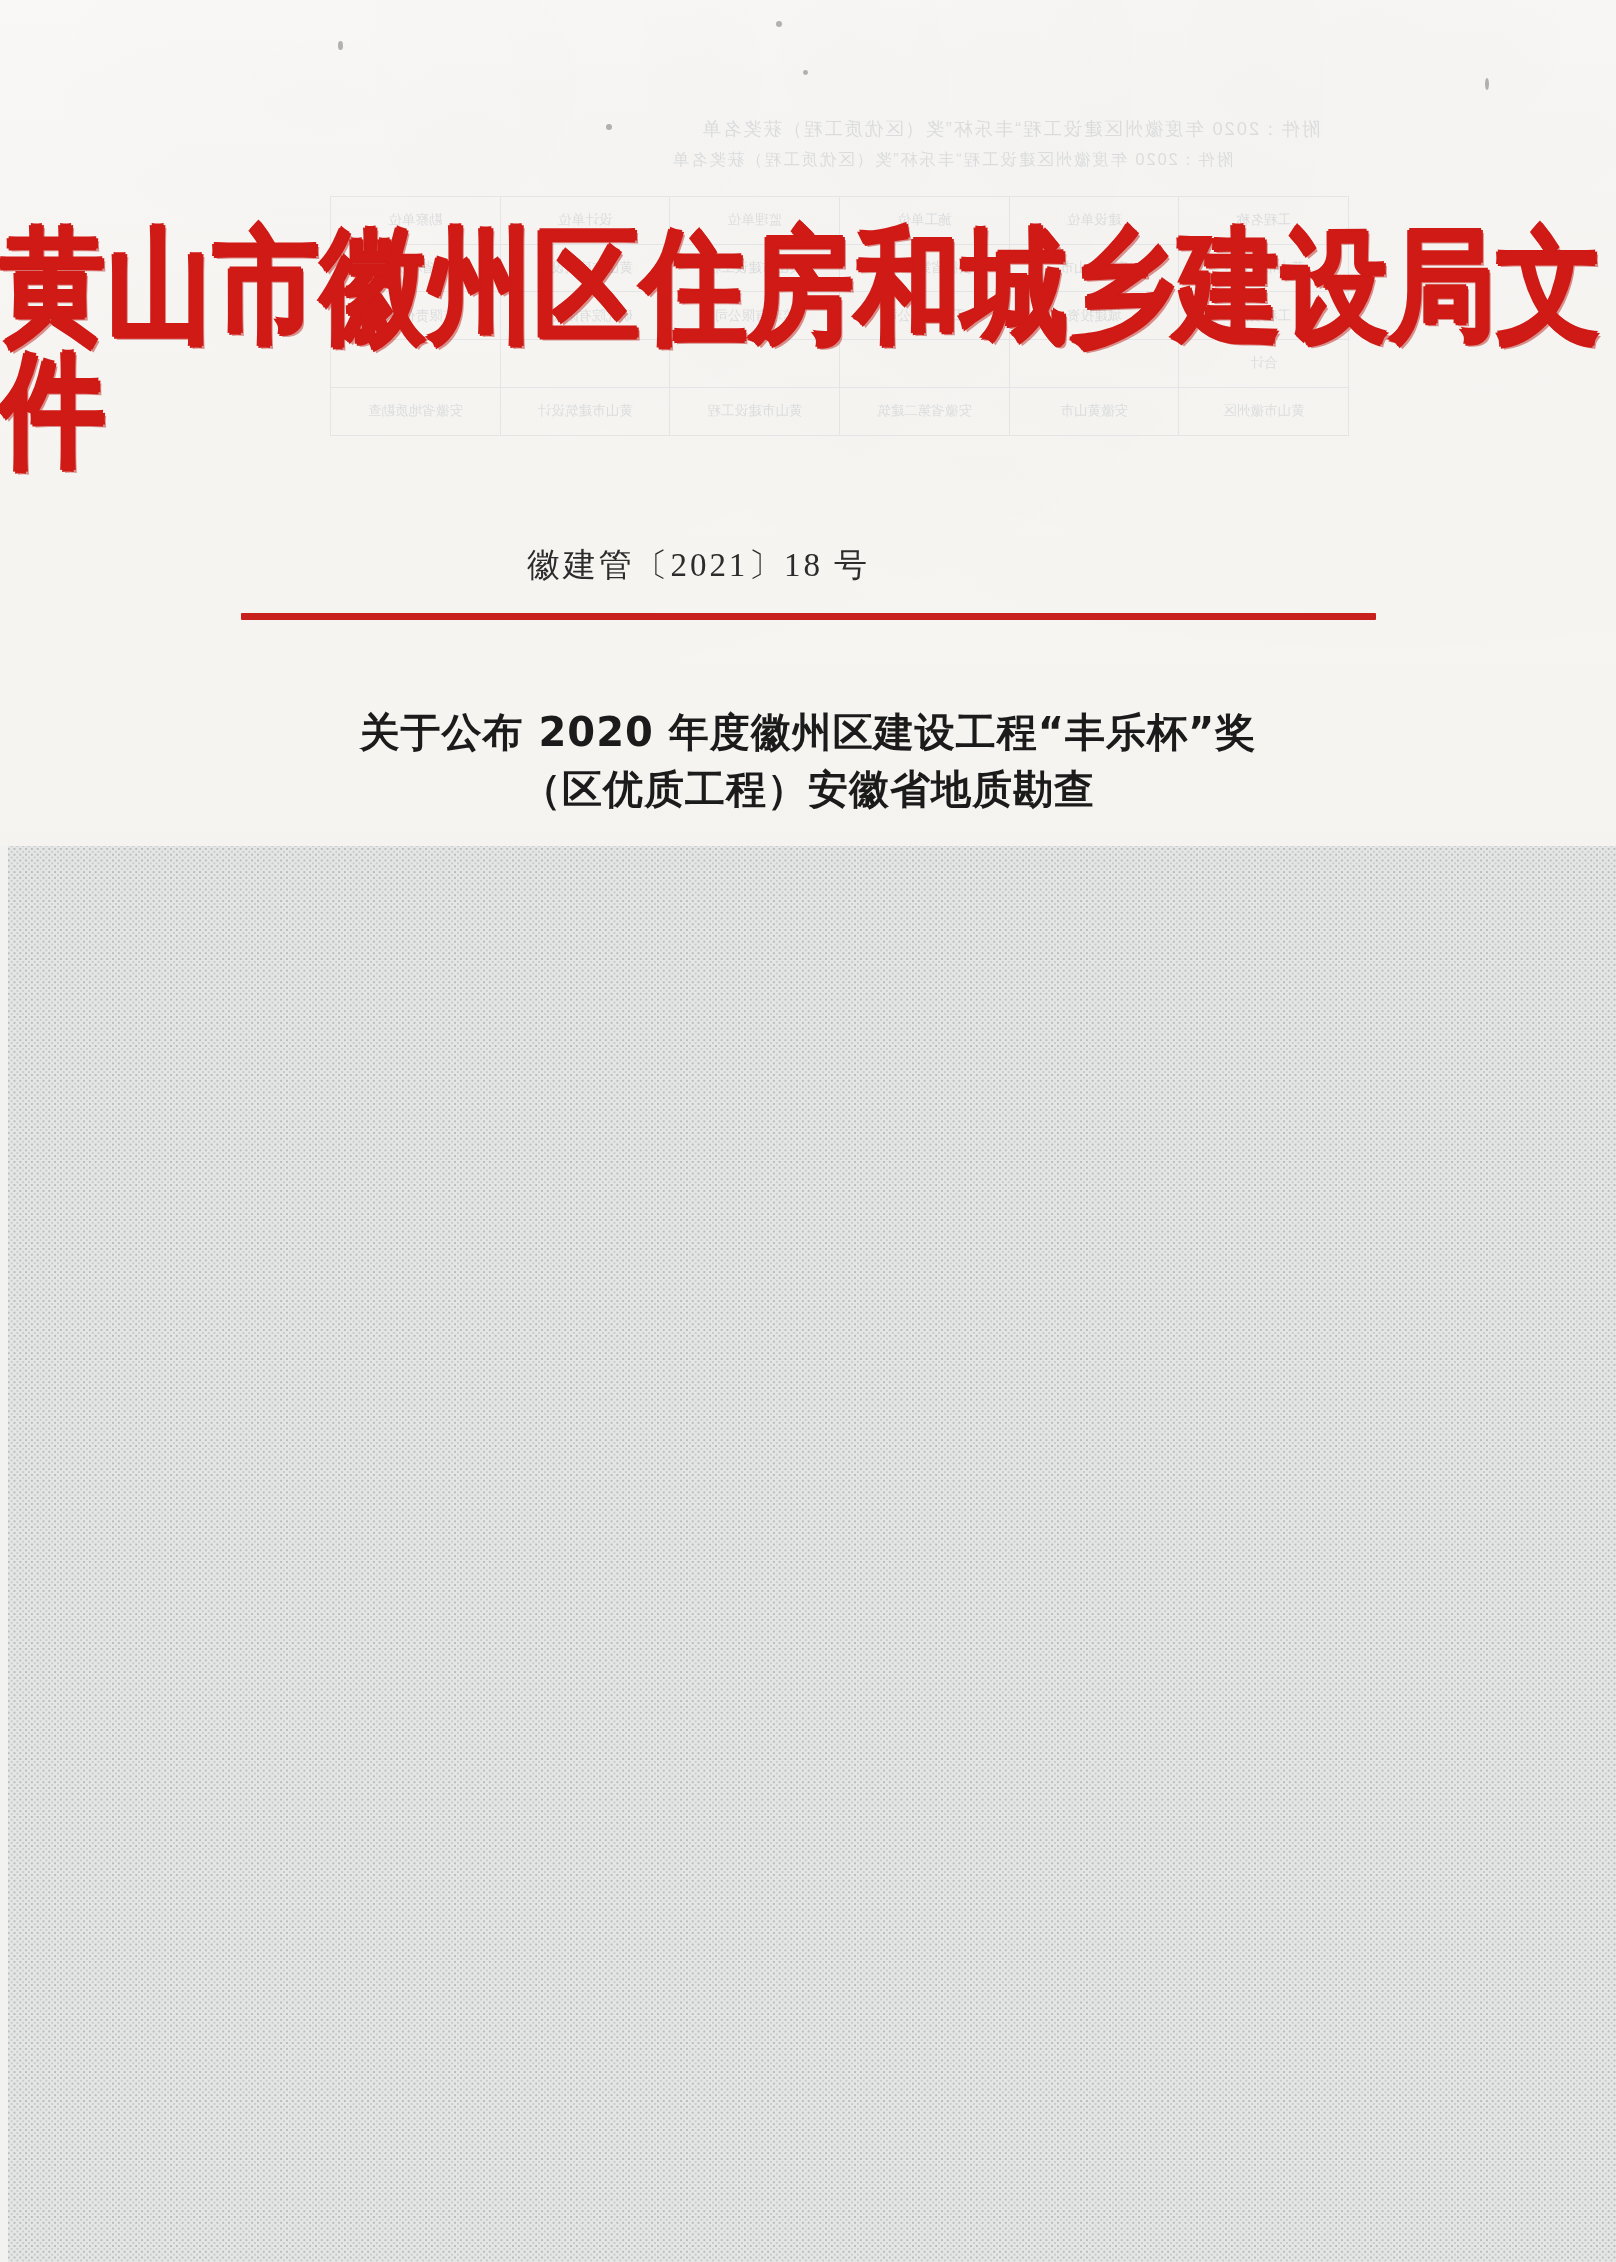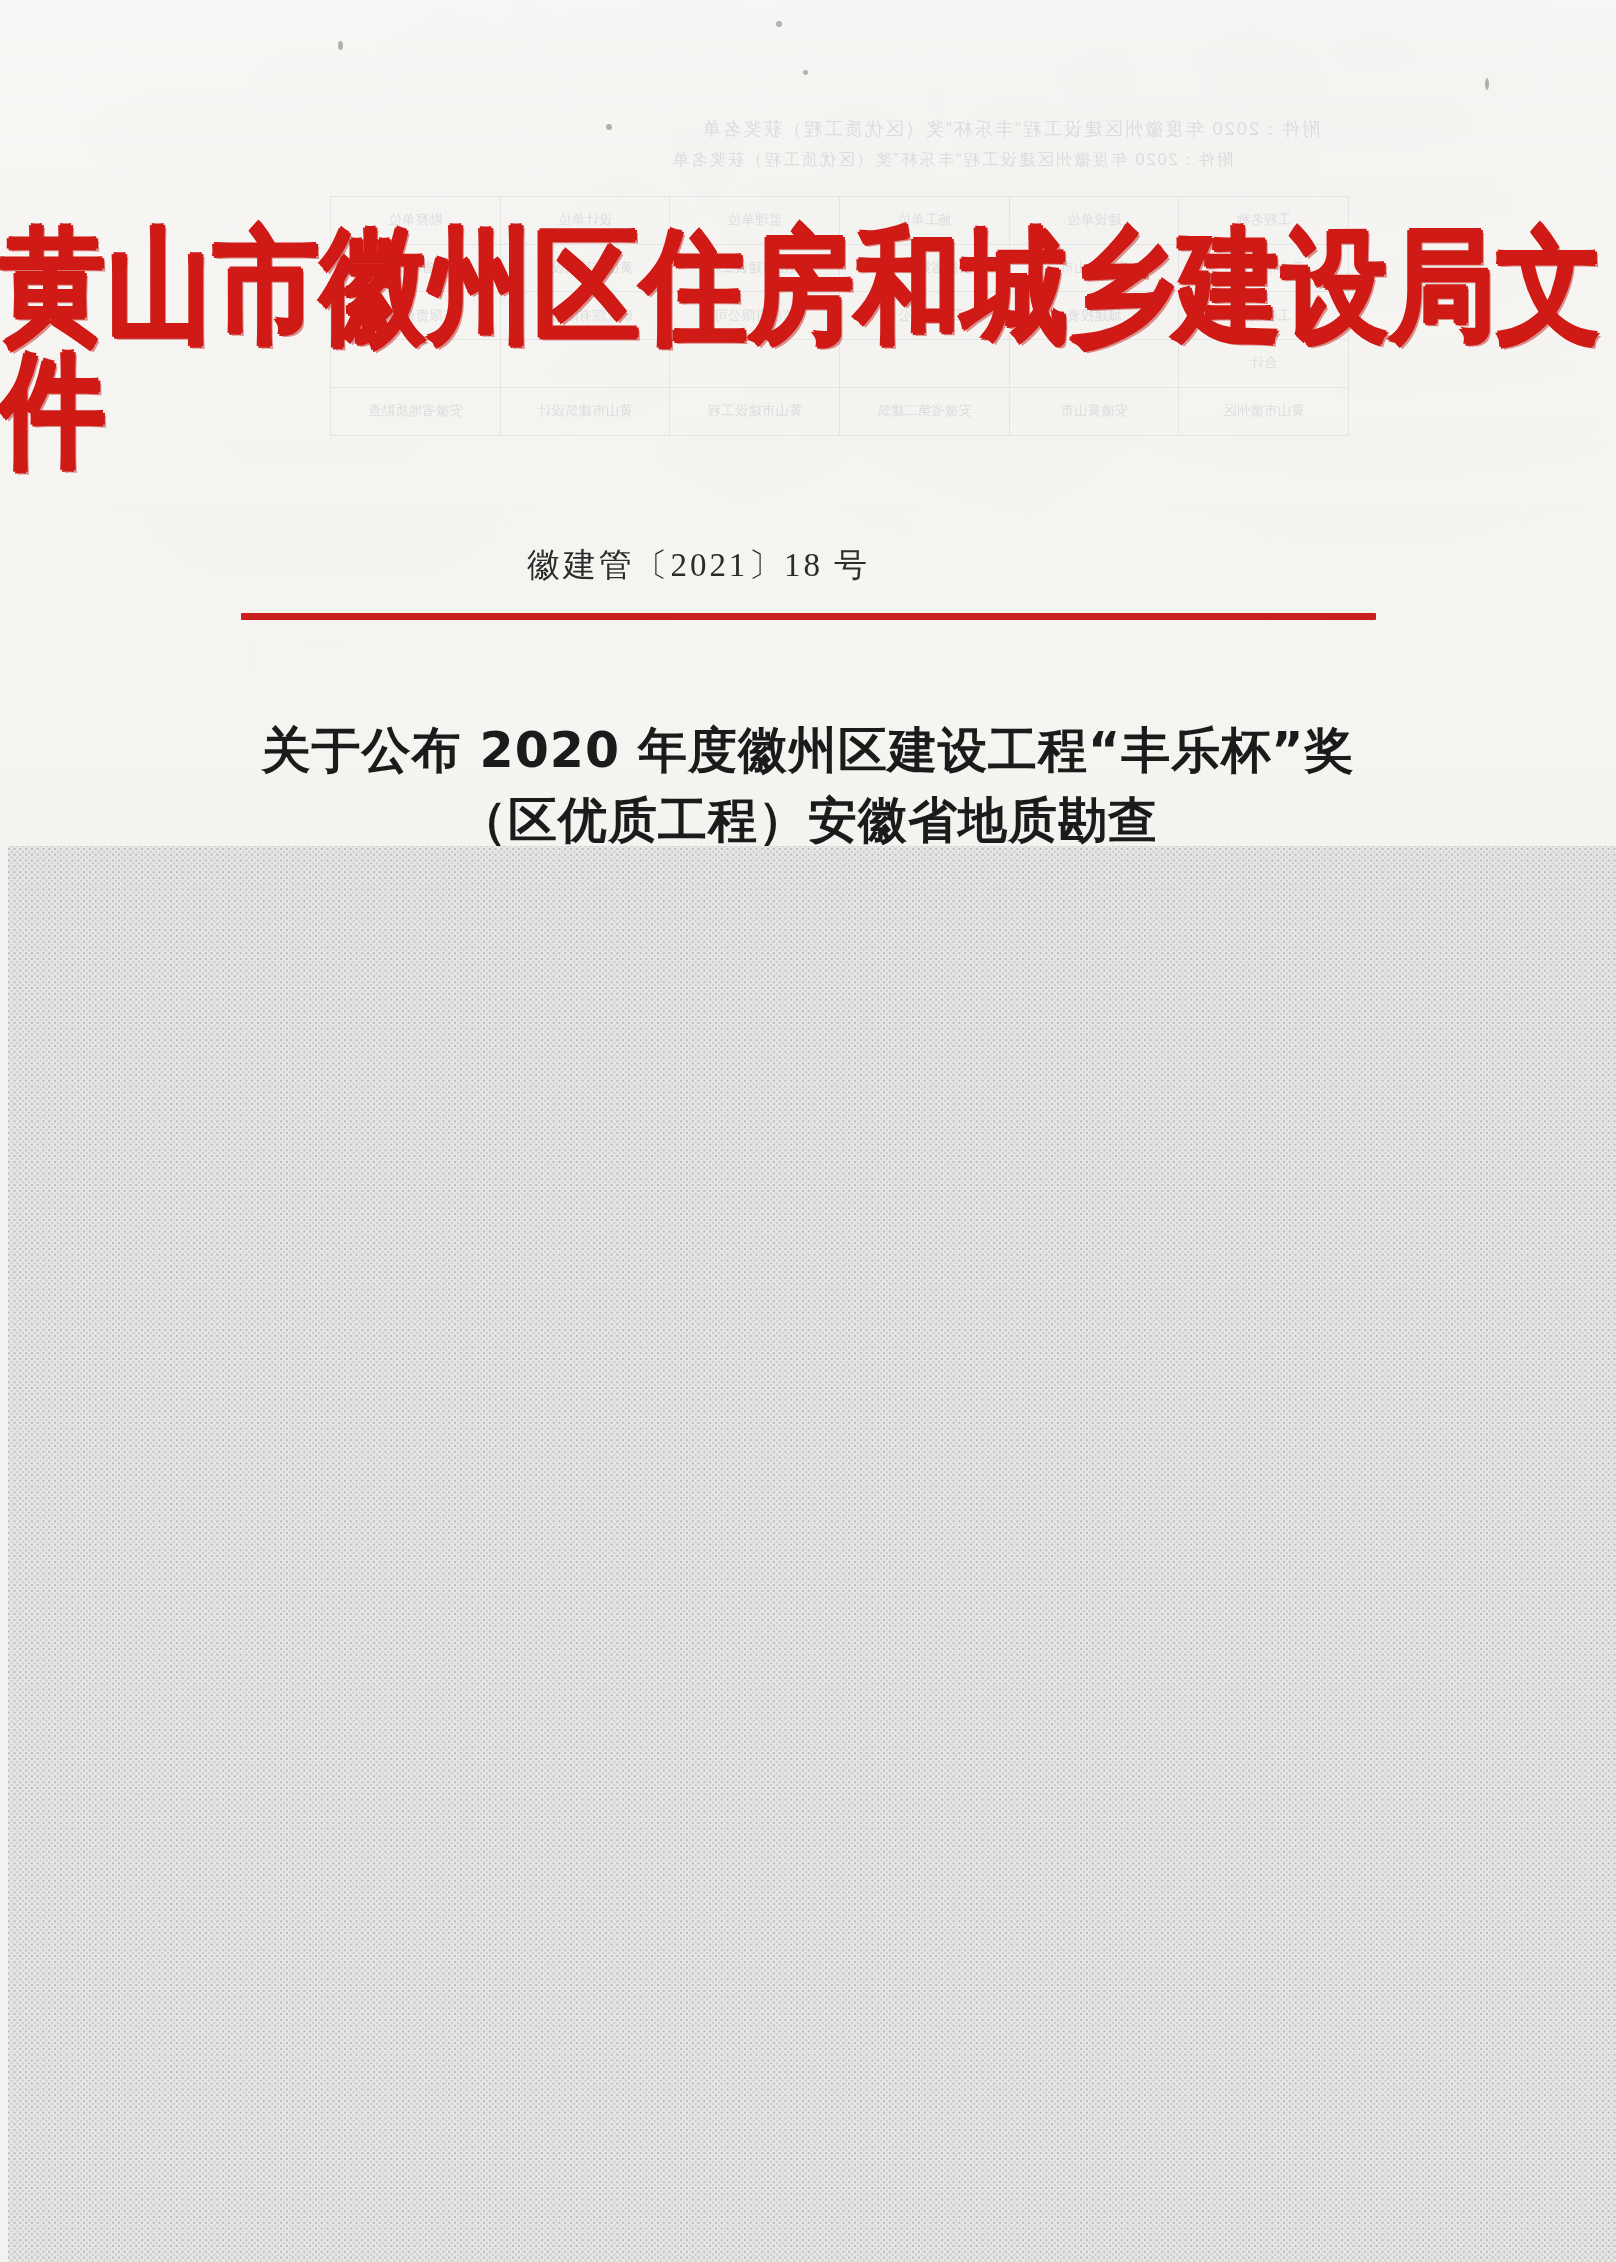--- a/index.html
+++ b/index.html
@@ -131,25 +131,24 @@
 
   
   #headline {
     position: absolute;
     left: 194px;
     top: 704px;
     width: 1228px;
     text-align: center;
     font-family: "DejaVu Sans", sans-serif;
     font-weight: 700;
-    font-size: 49px;
+    font-size: 40px;
     line-height: 1.42;
     letter-spacing: 1px;
     color: #1b1b1b;
-    margin-top: 12px;
   }
   #headline .line2 { display: block; }
 
   
   #lower-region {
     position: absolute;
     left: 0;
     top: 846px;
     width: 1617px;
     height: 1417px;

